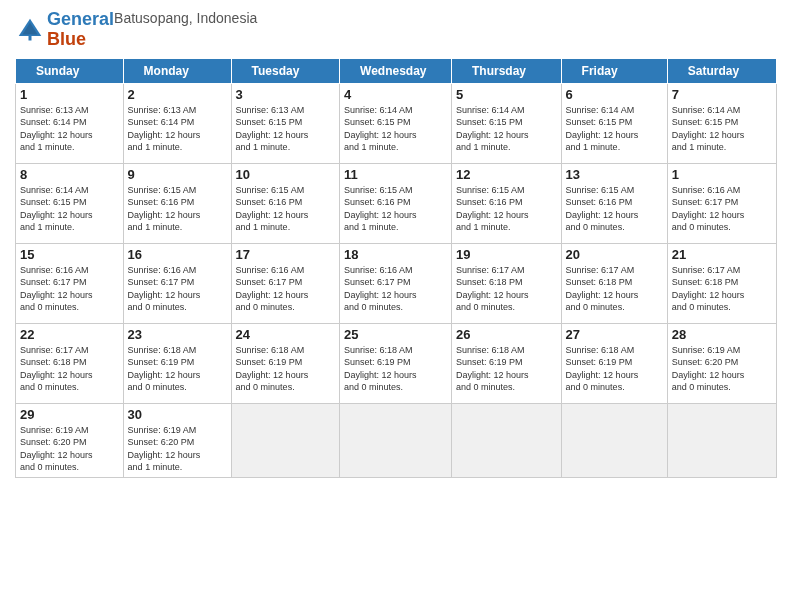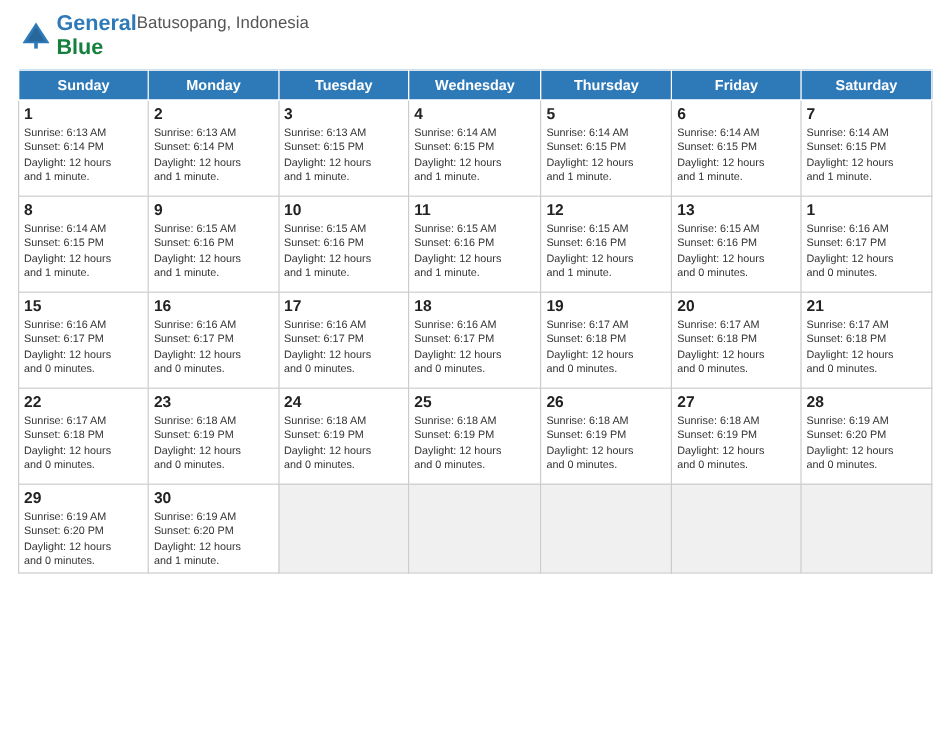--- a/index.html
+++ b/index.html
@@ -53,22 +53,22 @@
       color: #555;
     }
     .calendar {
       width: 100%;
       border-collapse: collapse;
       font-size: 10px;
     }
     .calendar th {
       background: #2e7ab8;
       color: #fff;
-      padding: 5px 4px;
-      text-align: center;
+      padding: 5px 20px;
+      text-align: left;
       font-size: 12px;
       font-weight: bold;
       border: 1px solid #fff;
     }
     .calendar td {
       border: 1px solid #ccc;
       vertical-align: top;
       padding: 3px 4px;
       width: 113px;
       height: 80px;
@@ -99,21 +99,21 @@
 <div class="page">
   <div class="header">
     <div class="logo">
       <svg class="logo-icon" viewBox="0 0 40 40">
         <polygon points="20,5 35,28 5,28" fill="#2e7ab8"></polygon>
         <polygon points="20,10 30,26 10,26" fill="#1a3a5c" opacity="0.3"></polygon>
         <rect x="18" y="26" width="4" height="8" fill="#2e7ab8"></rect>
       </svg>
       <div class="logo-text">
         <div><span>General</span></div>
-        <div><span style="color:#15803d;">Blue</span></div>
+        <div><span style="color:#c2410c;">Blue</span></div>
       </div>
     </div>
     <div class="title-block">
       <div class="location">Batusopang, Indonesia</div>
     </div>
   </div>
 
   <table class="calendar">
     <thead>
       <tr>

